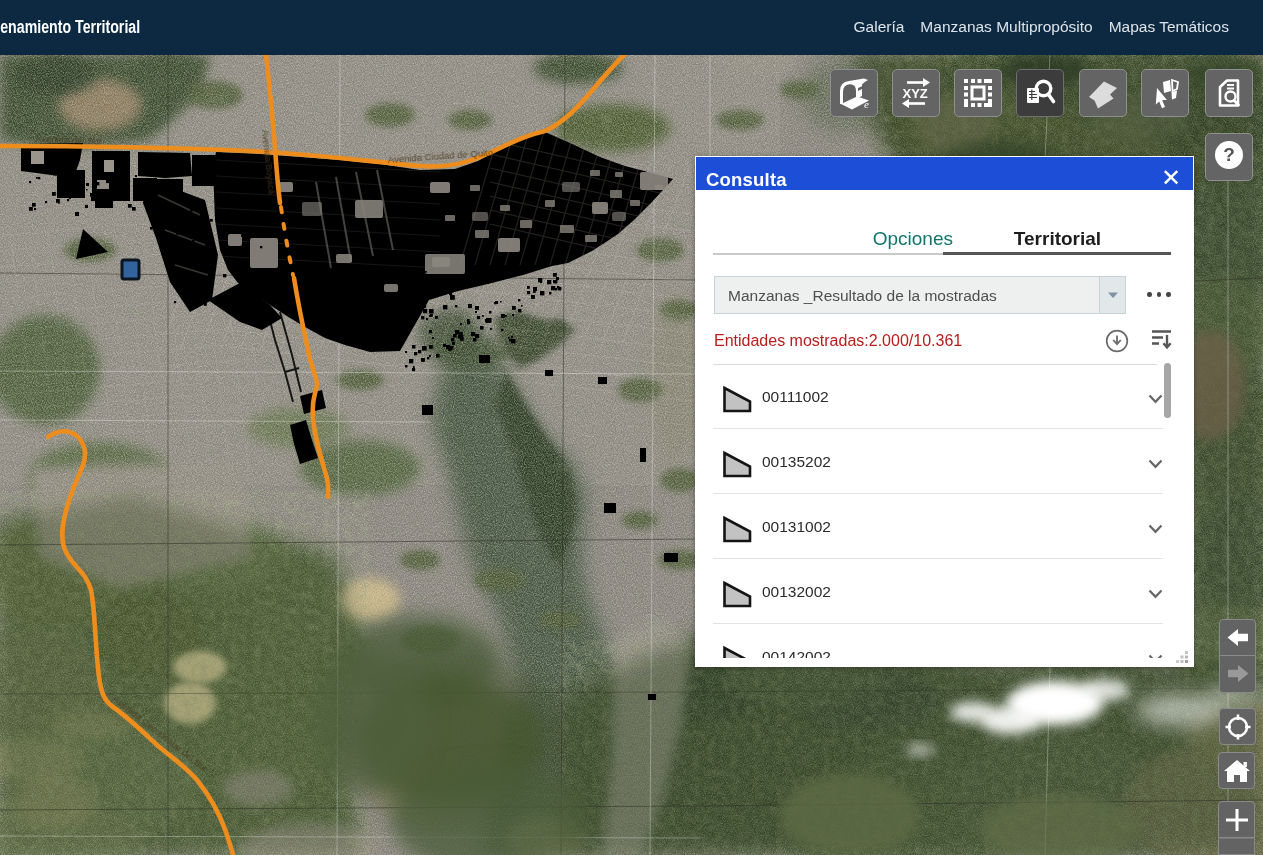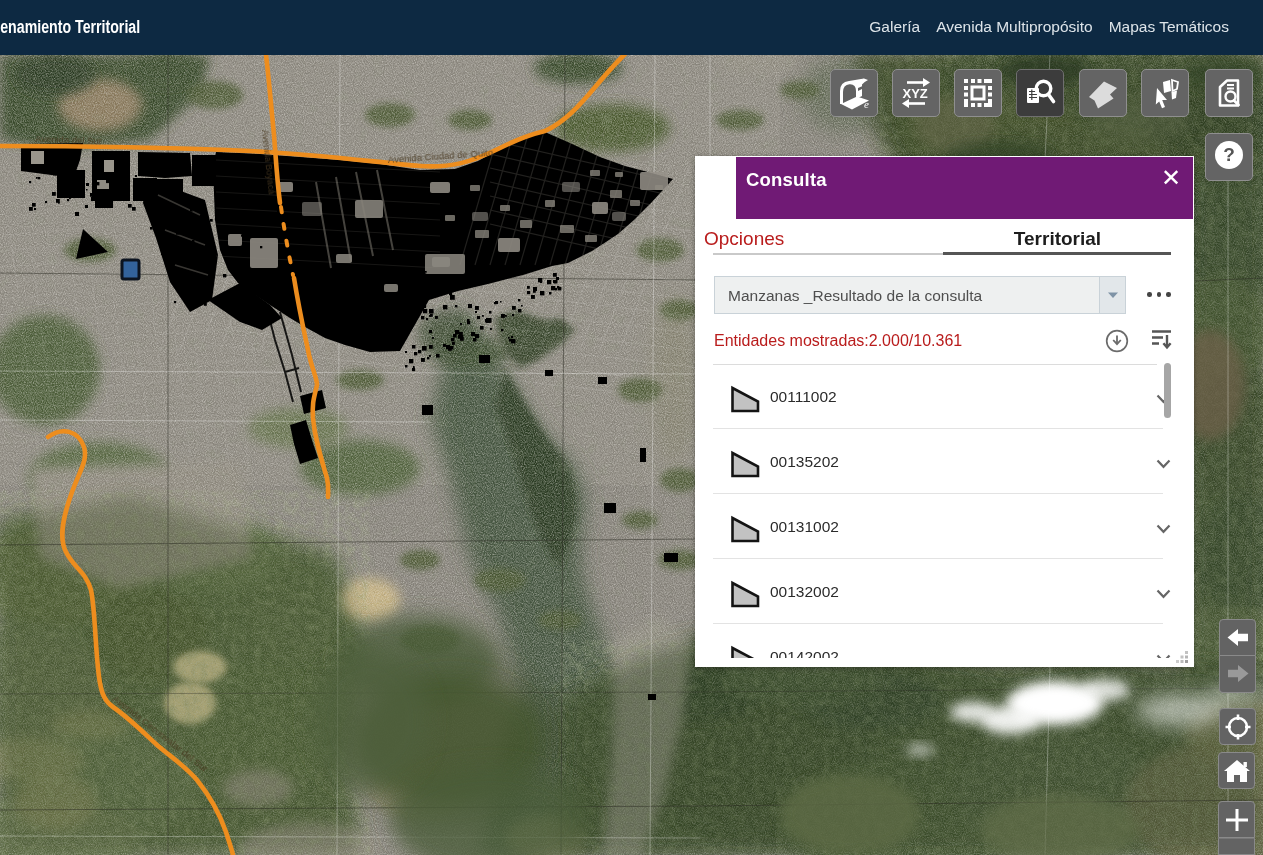--- a/index.html
+++ b/index.html
@@ -6,36 +6,36 @@
 #stage{position:relative;width:1263px;height:855px;overflow:hidden;}
 #mapsvg{position:absolute;left:0;top:0;}
 #topbar{position:absolute;left:0;top:0;width:1263px;height:55px;background:#0d2942;color:#fff;z-index:30;}
 #title{position:absolute;left:-25px;top:17px;font-size:17.5px;font-weight:700;color:#fff;white-space:nowrap;transform:scaleX(0.81);transform-origin:0 50%;}
 #nav{position:absolute;right:34px;top:18px;font-size:15.5px;color:#dde4e9;white-space:nowrap;}
 #nav span{margin-left:16px;}
 .mbtn{position:absolute;width:48px;height:48px;background:#646464;border:1px solid #8f8f8f;border-radius:5px;box-sizing:border-box;z-index:20;display:flex;align-items:center;justify-content:center;}
 .mbtn.active{background:#3c3c3c;border-color:#6f6f6f;}
 .rbtn{position:absolute;width:37px;height:37px;background:#636363;border:1px solid #8a8a8a;border-radius:4px;box-sizing:border-box;z-index:20;display:flex;align-items:center;justify-content:center;}
 #panel{position:absolute;left:695px;top:156px;width:499px;height:511px;background:#fff;z-index:25;box-shadow:0 1px 5px rgba(0,0,0,.35);}
-#phead{position:absolute;left:1px;top:1px;right:1px;height:62px;background:#701a75;color:#fff;margin-left:40px;}
+#phead{position:absolute;left:1px;top:1px;right:1px;height:33px;background:#1d4ed8;color:#fff;}
 #phead .t{position:absolute;left:10px;top:12px;font-size:18.5px;font-weight:700;letter-spacing:.2px;}
 #phead .x{position:absolute;right:12px;top:7px;font-size:24px;font-weight:400;color:#fff;}
 .tab{position:absolute;top:72px;font-size:19px;}
-#tab1{left:9px;width:249px;text-align:left;color:#b91c1c;}
+#tab1{left:9px;width:249px;text-align:right;color:#0f766e;}
 #tab2{left:249px;width:227px;text-align:center;color:#1d1d1d;font-weight:700;}
 #tabline1{position:absolute;left:18px;top:97px;width:230px;height:2px;background:#c9c9c9;}
 #tabline2{position:absolute;left:248px;top:96px;width:228px;height:3px;background:#555;}
 #combo{position:absolute;left:19px;top:120px;width:412px;height:38px;background:#eef0f0;border:1px solid #c9d2d8;box-sizing:border-box;}
 #combo .txt{position:absolute;left:13px;top:10px;font-size:15.5px;color:#4e4e4e;}
 #combo .arr{position:absolute;right:0;top:0;width:25px;height:36px;background:#e2e7ea;border-left:1px solid #c9d2d8;display:flex;align-items:center;justify-content:center;}
 #dots{position:absolute;left:452px;top:136px;width:30px;color:#444;display:flex;gap:5px;}
 #dots i{width:4.5px;height:4.5px;border-radius:50%;background:#444;}
 #entrow{position:absolute;left:19px;top:176px;font-size:16px;color:#b91c1c;}
 #divider1{position:absolute;left:18px;top:208px;width:444px;height:1px;background:#dcdcdc;}
-.lrow{position:absolute;left:12px;width:451px;height:65px;}
+.lrow{position:absolute;left:4px;width:451px;height:65px;}
 .lrow .ic{position:absolute;left:24px;top:18px;}
 .lrow .lb{position:absolute;left:63px;top:24px;font-size:15.5px;color:#2b2b2b;}
 .lrow .ch{position:absolute;left:449px;top:26px;}
 .ldiv{position:absolute;left:18px;width:450px;height:1px;background:#e3e3e3;}
 #list{position:absolute;left:0;top:0;width:498px;height:502px;overflow:hidden;}
 #scrollth{position:absolute;left:469px;top:207px;width:7px;height:55px;background:#a6a6a6;border-radius:4px;}
 #resize{position:absolute;right:5px;bottom:4px;width:13px;height:12px;}
 #helpbtn{position:absolute;left:1205px;top:133px;width:48px;height:48px;background:#646464;border:1px solid #8f8f8f;border-radius:5px;box-sizing:border-box;z-index:20;display:flex;align-items:center;justify-content:center;}
 #helpbtn .c{width:28px;height:28px;border-radius:50%;background:#fff;color:#555;font-size:19px;font-weight:700;text-align:center;line-height:27px;position:relative;top:-2px;}
 </style>
@@ -563,21 +563,21 @@
 <ellipse cx="972" cy="712" rx="22" ry="10" filter="url(#b6)" opacity="0.85"></ellipse>
 <ellipse cx="1105" cy="690" rx="25" ry="11" filter="url(#b6)" opacity="0.8"></ellipse>
 <ellipse cx="1180" cy="710" rx="45" ry="16" filter="url(#b10)" opacity="0.55"></ellipse>
 <ellipse cx="1235" cy="695" rx="30" ry="12" filter="url(#b10)" opacity="0.45"></ellipse>
 <ellipse cx="920" cy="750" rx="14" ry="6" filter="url(#b6)" opacity="0.6"></ellipse>
 </g>
 </svg>
 
 <div id="topbar">
   <div id="title">Ordenamiento Territorial</div>
-  <div id="nav"><span>Galería</span><span>Avenida Multipropósito</span><span>Mapas Temáticos</span></div>
+  <div id="nav"><span>Galería</span><span>Manzanas Multipropósito</span><span>Mapas Temáticos</span></div>
 </div>
 
 <div class="mbtn" style="left:830px;top:69px;" id="b1">
   <svg width="44" height="44" viewBox="0 0 44 44">
     <path d="M8,33 L8,20 Q8,11 17,10 L32,7.5 Q26,11 26,19 L26,33 Z" fill="#fff"></path>
     <path d="M11,33 L11,21 Q11,14 17.5,13.2 Q24,12.8 24,20 L24,33 Z" fill="#616161"></path>
     <path d="M26,10 Q29,8.5 32,7.5 L36,9 Q32,11 30,13.5 L30,25 L26,27 Z" fill="#fff"></path>
     <path d="M9,33 L25,25.5 L37,29.5 L20,38.5 Z" fill="#fff"></path>
     <path d="M26,17 L33,14 L33,16.5 L26,20 Z" fill="#616161"></path>
     <text x="32" y="37" font-size="11" font-style="italic" fill="#fff" font-family="Liberation Serif">e</text>
@@ -654,21 +654,21 @@
 <div id="panel">
   <div id="phead">
         <span class="t">Consulta</span>
         <span class="x">✕</span>
       </div>
   <div class="tab" id="tab1">Opciones</div>
   <div class="tab" id="tab2">Territorial</div>
   <div id="tabline1"></div>
   <div id="tabline2"></div>
   <div id="combo">
-        <span class="txt">Manzanas _Resultado de la consulta</span>
+        <span class="txt">Manzanas _Resultado de la mostradas</span>
     <span class="arr">
           <svg width="12" height="8">
             <path d="M1,1.5 L11,1.5 L6,7 Z" fill="#7e93a6"></path>
           </svg>
         </span>
   </div>
   <div id="dots">
         <i></i>
         <i></i>
         <i></i>

